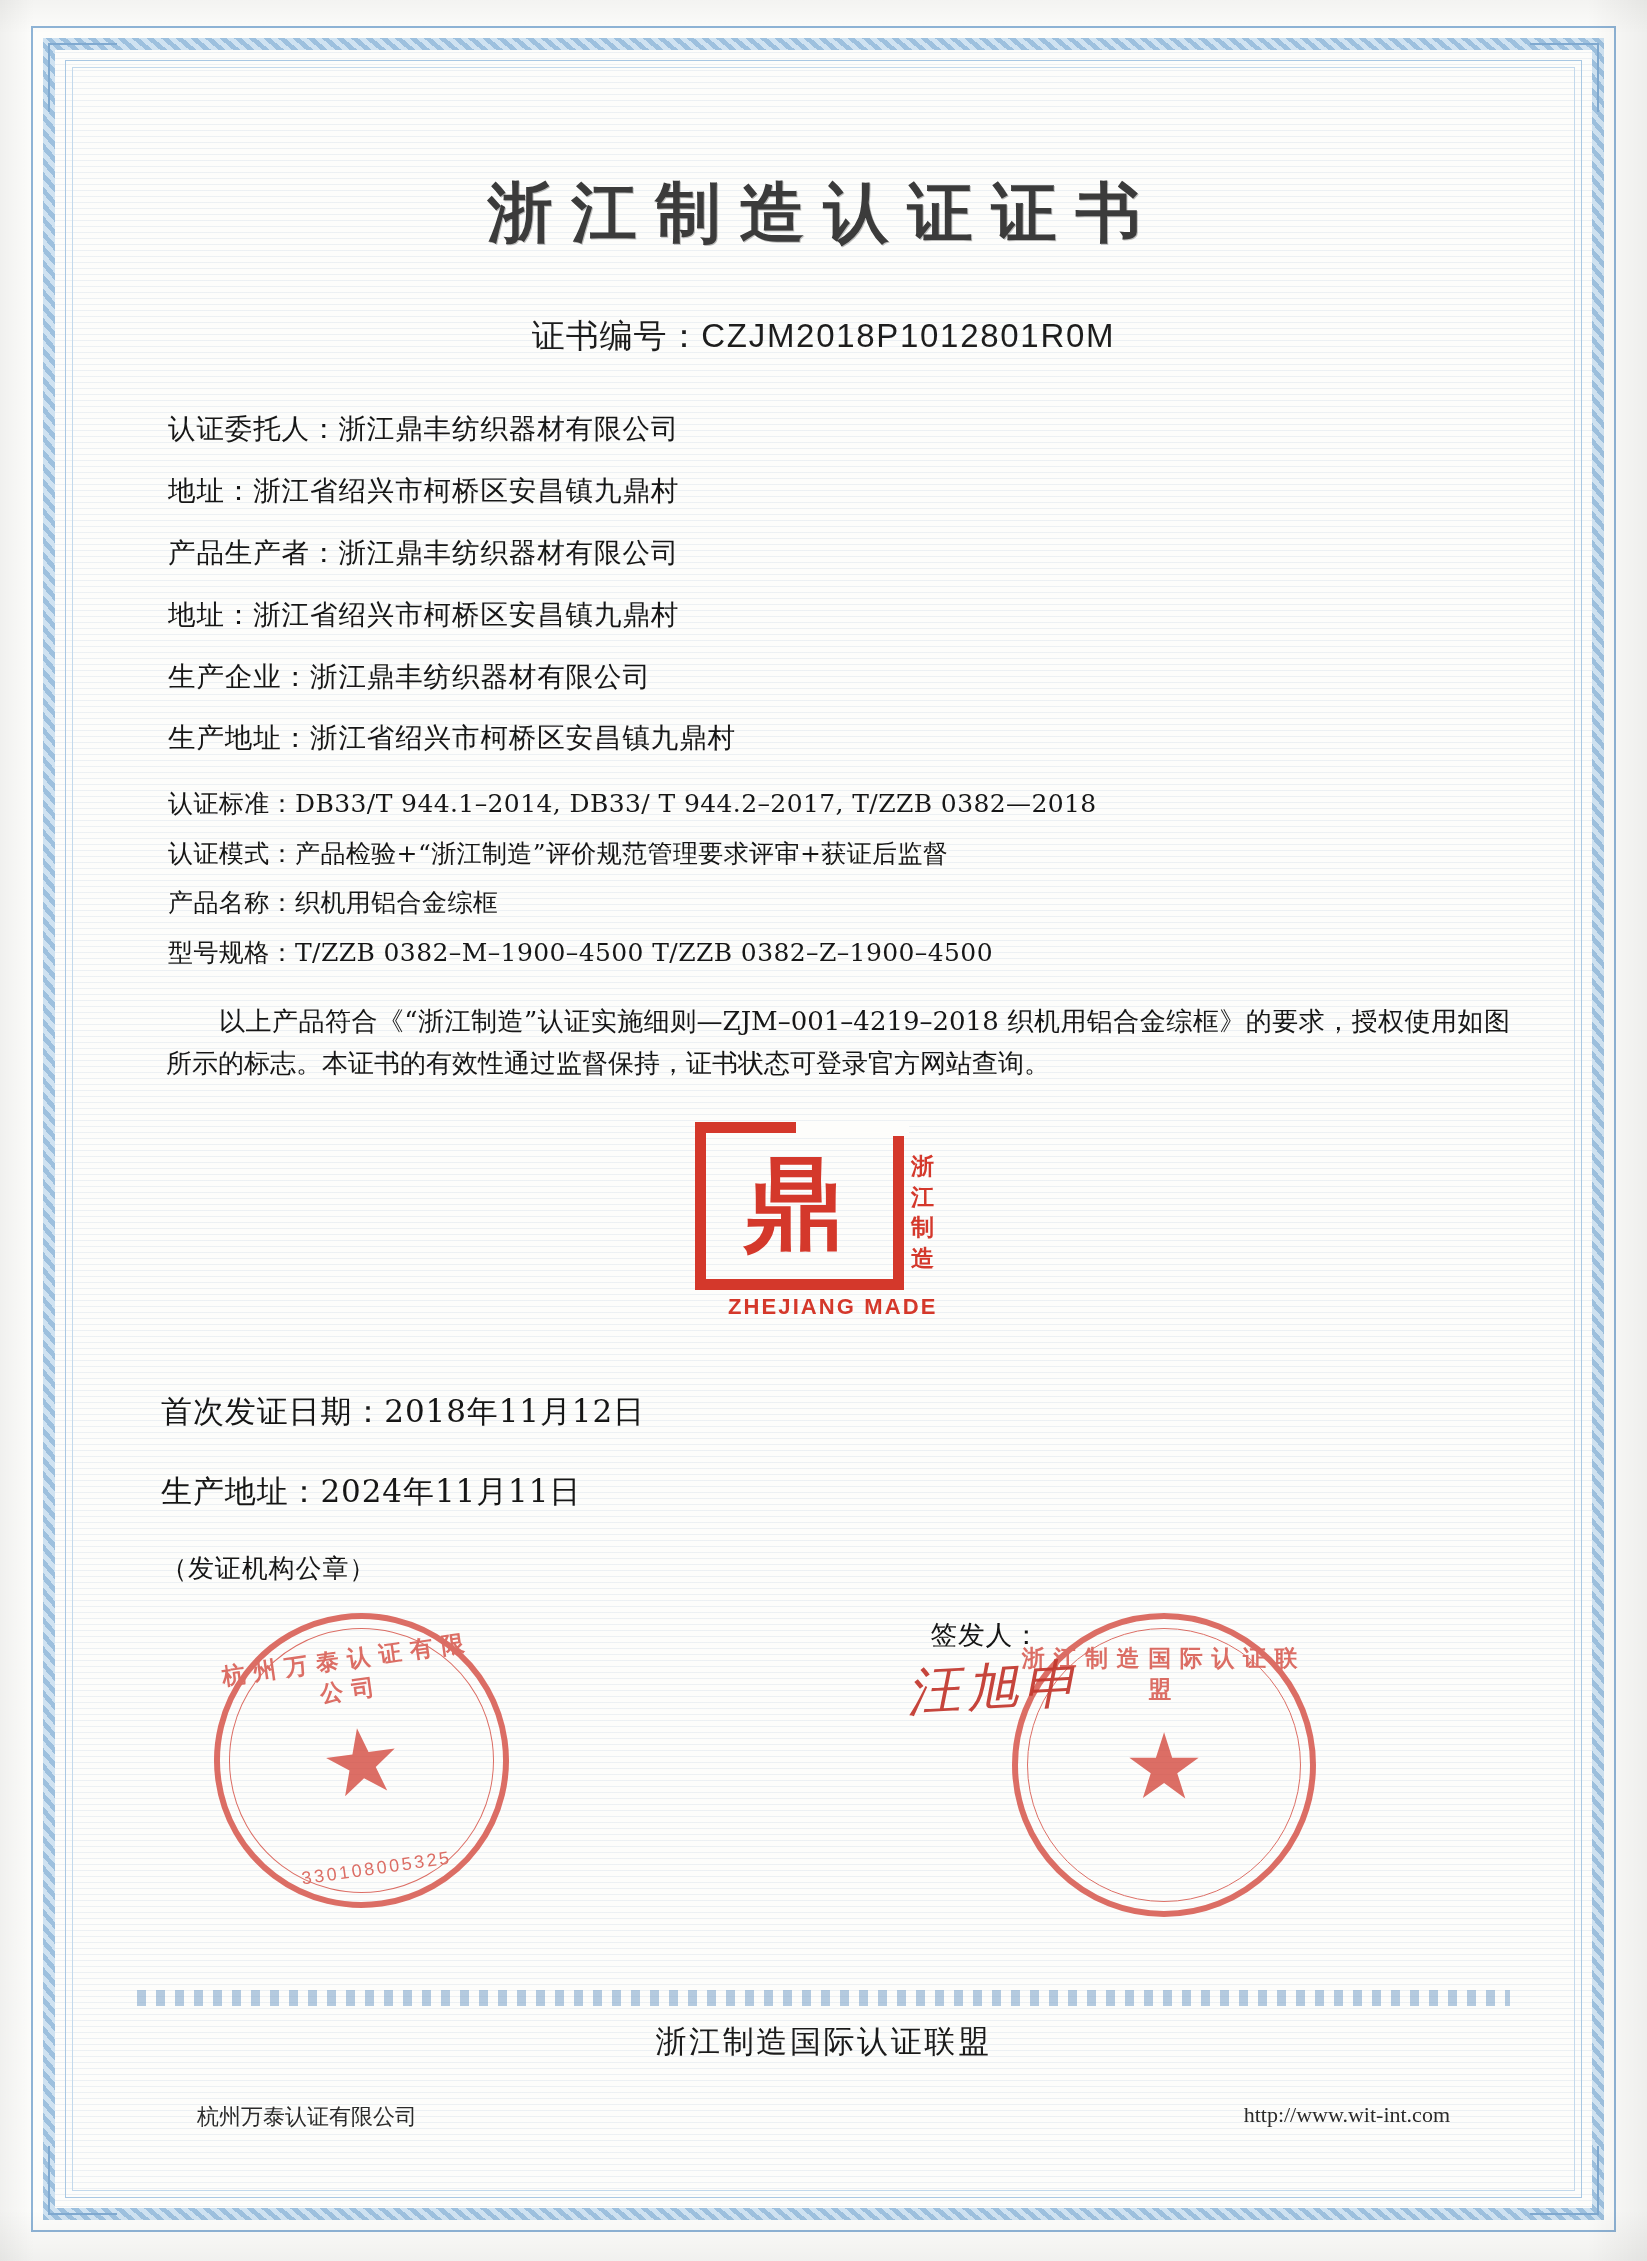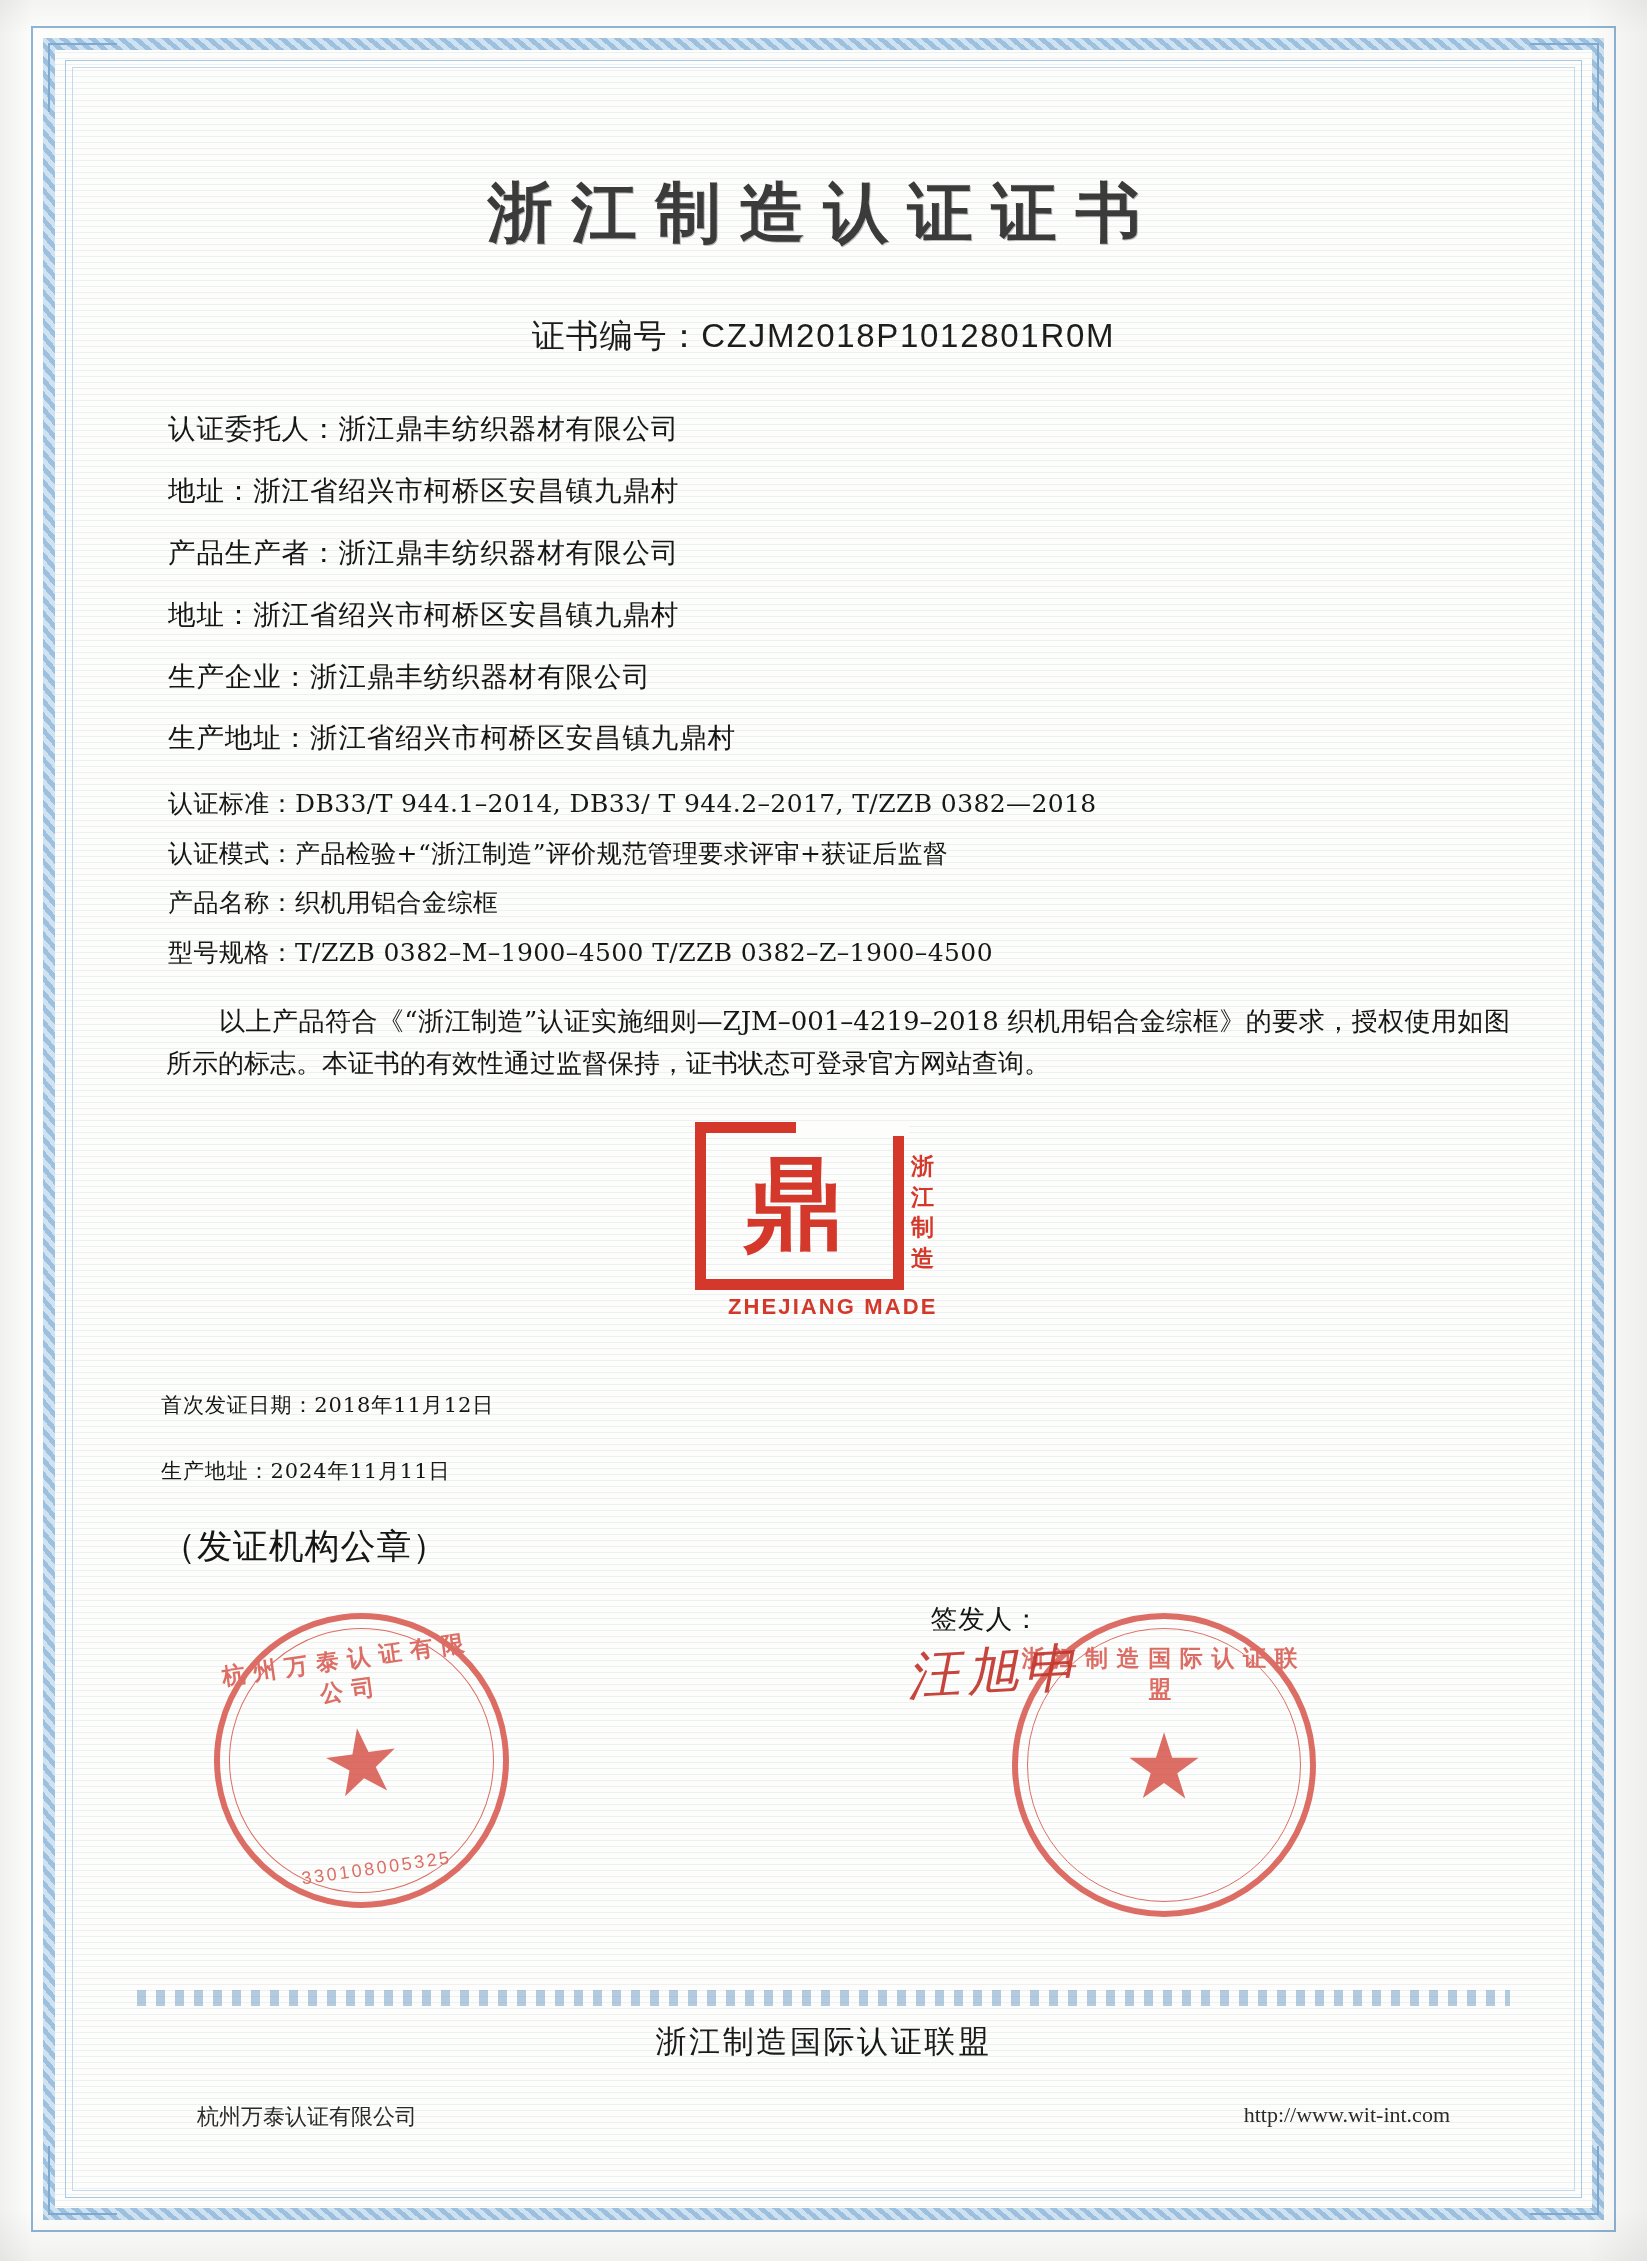--- a/index.html
+++ b/index.html
@@ -227,28 +227,28 @@
   }
 
   .dates-block {
     margin-top: 46px;
     padding-left: 58px;
     position: relative;
     z-index: 3;
   }
   .date-line {
     font-family: "DejaVu Serif", serif;
-    font-size: 21px;
+    font-size: 31px;
     color: #161616;
     margin-bottom: 38px;
     letter-spacing: 0.9px;
   }
   .seal-note {
     font-family: "DejaVu Serif", serif;
-    font-size: 35px;
+    font-size: 26px;
     color: #161616;
     margin-bottom: 31px;
     letter-spacing: 0.9px;
   }
   .signer-row {
     margin-top: 26px;
     padding-left: 266px;
     font-family: "DejaVu Serif", serif;
     font-size: 26.6px;
     color: #161616;

